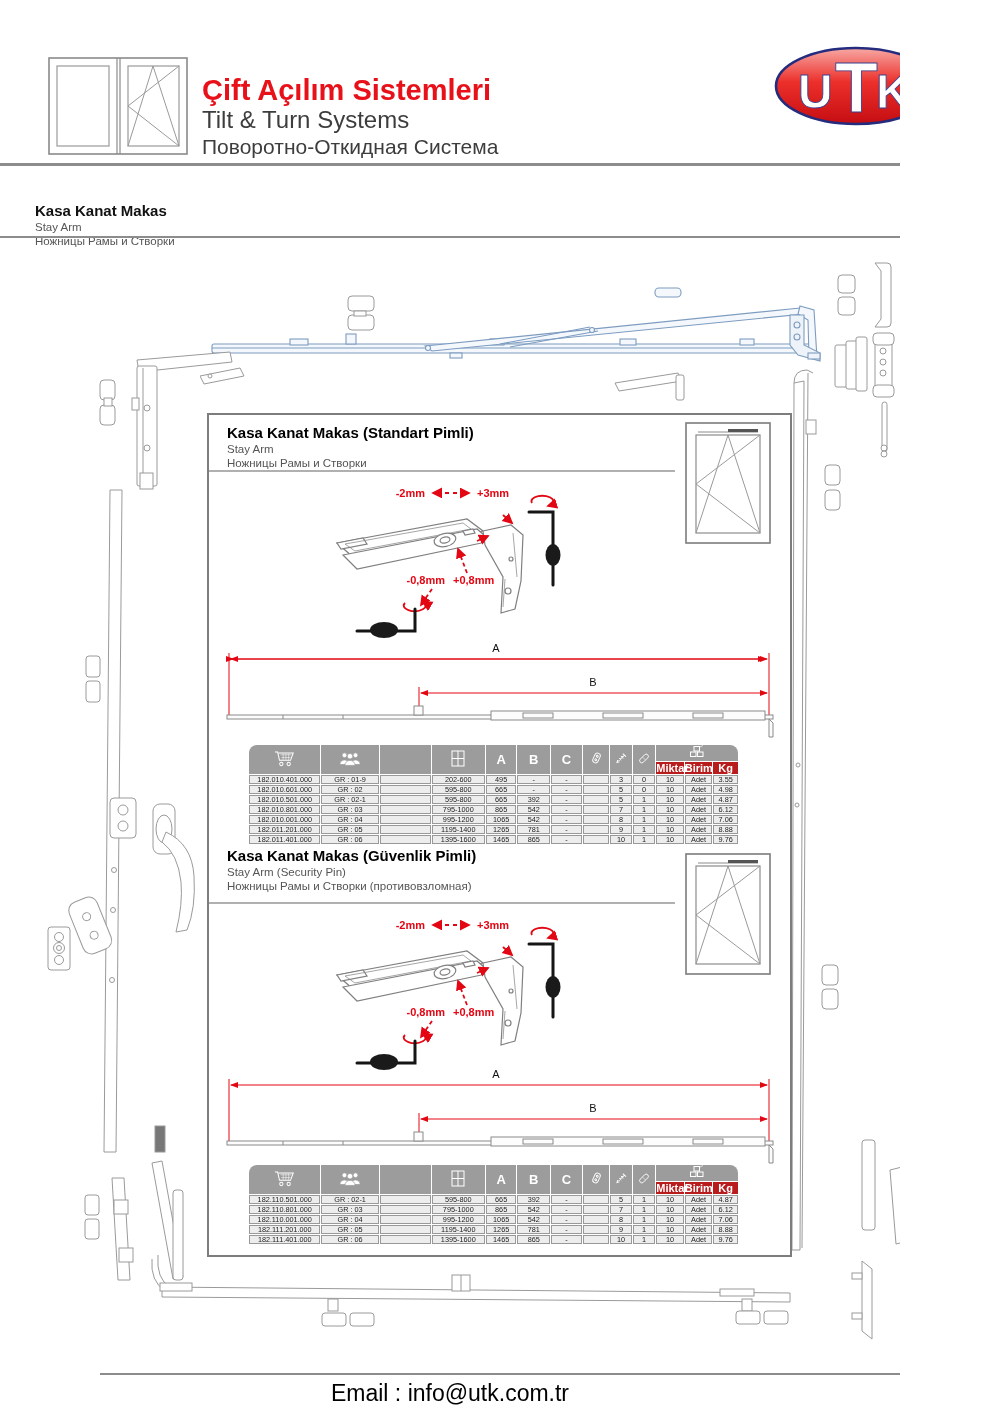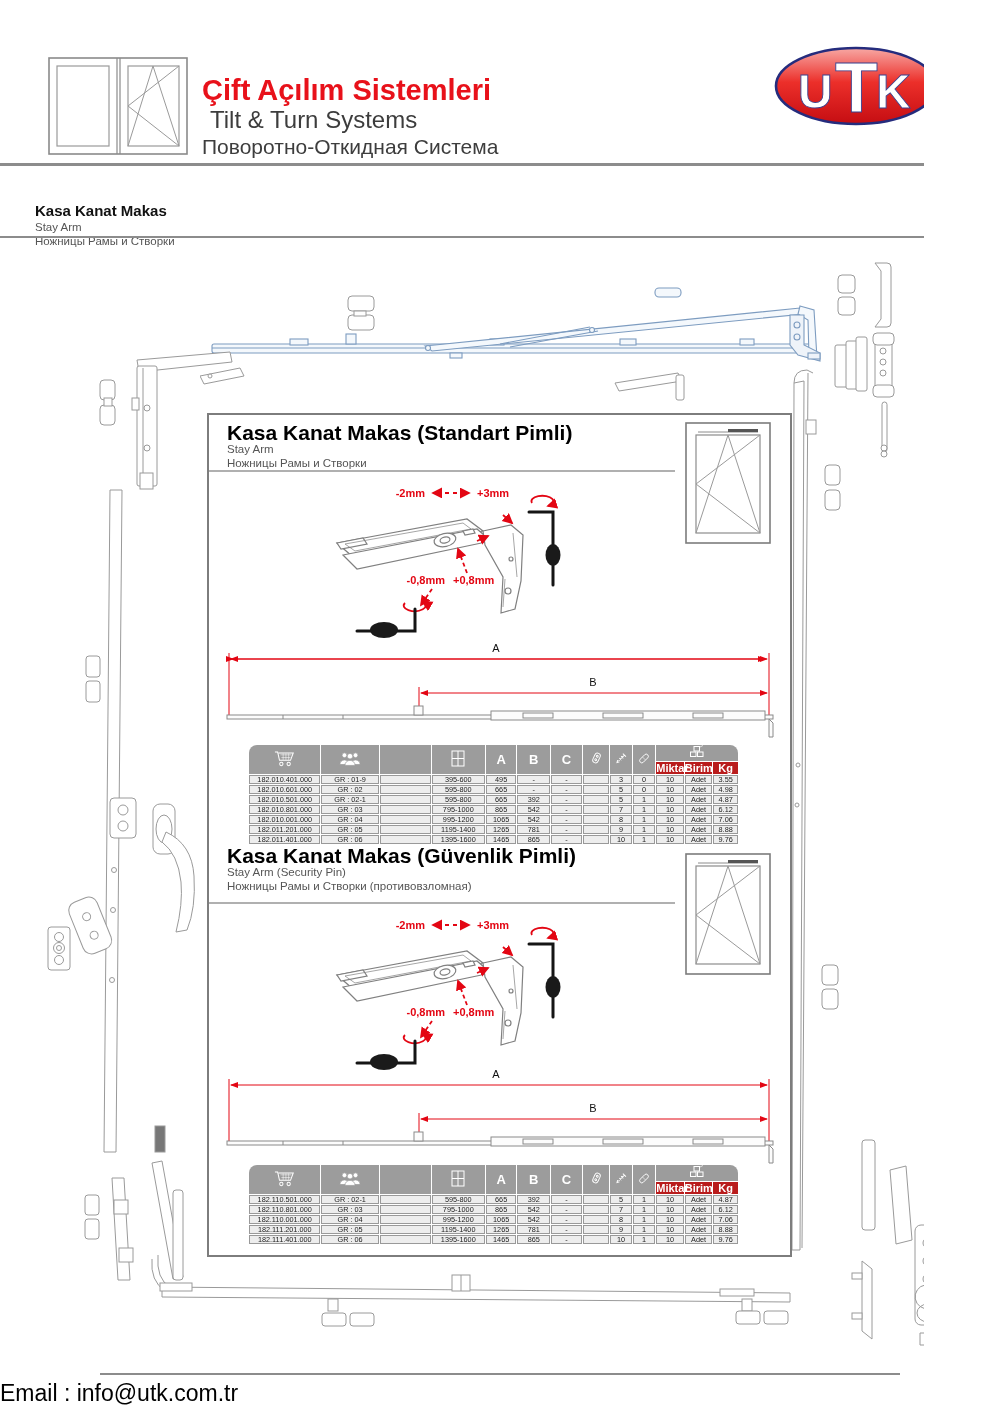--- a/index.html
+++ b/index.html
@@ -1,48 +1,48 @@
 <!DOCTYPE html>
 <html><head>
 <meta charset="utf-8">
 <style>
   html,body{margin:0;padding:0;background:#fff;}
   .page{position:relative;width:900px;height:1414px;background:#fff;overflow:hidden;
-        font-family:"Liberation Sans",sans-serif;color:#222;padding-left:24px;}
+        font-family:"Liberation Sans",sans-serif;color:#222;}
   .abs{position:absolute;}
   svg text{font-family:"Liberation Sans",sans-serif;}
 
   
   .title-tr{font-size:29px;font-weight:bold;color:#e8111a;line-height:32px;}
-  .title-en{font-size:24px;color:#3d3d3d;line-height:27px;margin-left:8px;}
+  .title-en{font-size:24px;color:#3d3d3d;line-height:27px;}
   .title-ru{font-size:21px;color:#3d3d3d;line-height:27px;}
   .rule{background:#8c8c8c;}
 
   
   .sub-tr{font-size:15px;font-weight:bold;color:#111;line-height:18px;}
   .sub-en,.sub-ru{font-size:11.5px;color:#555;line-height:14px;}
 
   
   .main-box{left:207px;top:413px;width:581px;height:840px;border:2px solid #7d7d7d;background:#fff;}
-  .sec-title-tr{font-size:21px;font-weight:bold;color:#000;line-height:19px;}
+  .sec-title-tr{font-size:15px;font-weight:bold;color:#000;line-height:19px;}
   .sec-title-en,.sec-title-ru{font-size:11.5px;color:#555;line-height:14px;}
   .sec-rule{left:0;width:466px;height:2px;background:#b0b0b0;}
 
   
   table.parts{border-collapse:separate;border-spacing:1px;background:#fff;table-layout:fixed;width:491px;}
   table.parts th{background:#9c9c9c;color:#fff;font-weight:bold;padding:0;text-align:center;vertical-align:middle;}
   table.parts thead tr.iconrow th{height:16px;font-size:13px;}
   table.parts thead tr.subrow th{height:10px;font-size:11px;background:#b91c1c;font-weight:bold;}
   table.parts thead tr.iconrow th:first-child{border-top-left-radius:8px;}
   table.parts thead tr.iconrow th:last-child{border-top-right-radius:8px;}
   table.parts td{background:#ededed;border:1px solid #999;font-size:7.3px;line-height:7px;height:7px;
                  padding:0;text-align:center;color:#222;white-space:nowrap;overflow:hidden;}
 
   
-  .email{font-size:23px;color:#000;width:100%;}
+  .email{font-size:23px;color:#000;text-align:center;width:100%;}
   a.mail{color:#000;text-decoration:none;}
 </style>
 </head>
 <body>
 
 <div class="page">
 
   <svg class="abs" style="left:48px;top:57px" width="140" height="98" viewBox="0 0 140 98">
     <rect x="1" y="1" width="138" height="96" fill="#fff" stroke="#8a8a8a" stroke-width="1.6"></rect>
     <line x1="69" y1="1" x2="69" y2="97" stroke="#8a8a8a" stroke-width="1.2"></line>
@@ -425,21 +425,21 @@
           <th>Miktar</th>
           <th>Birim</th>
           <th>Kg</th>
         </tr>
       </thead>
       <tbody>
           <tr>
             <td>182.010.401.000</td>
             <td>GR : 01-9</td>
             <td></td>
-            <td>395-600</td>
+            <td>202-600</td>
             <td>495</td>
             <td>-</td>
             <td>-</td>
             <td></td>
             <td>3</td>
             <td>0</td>
             <td>10</td>
             <td>Adet</td>
             <td>3.55</td>
           </tr>

